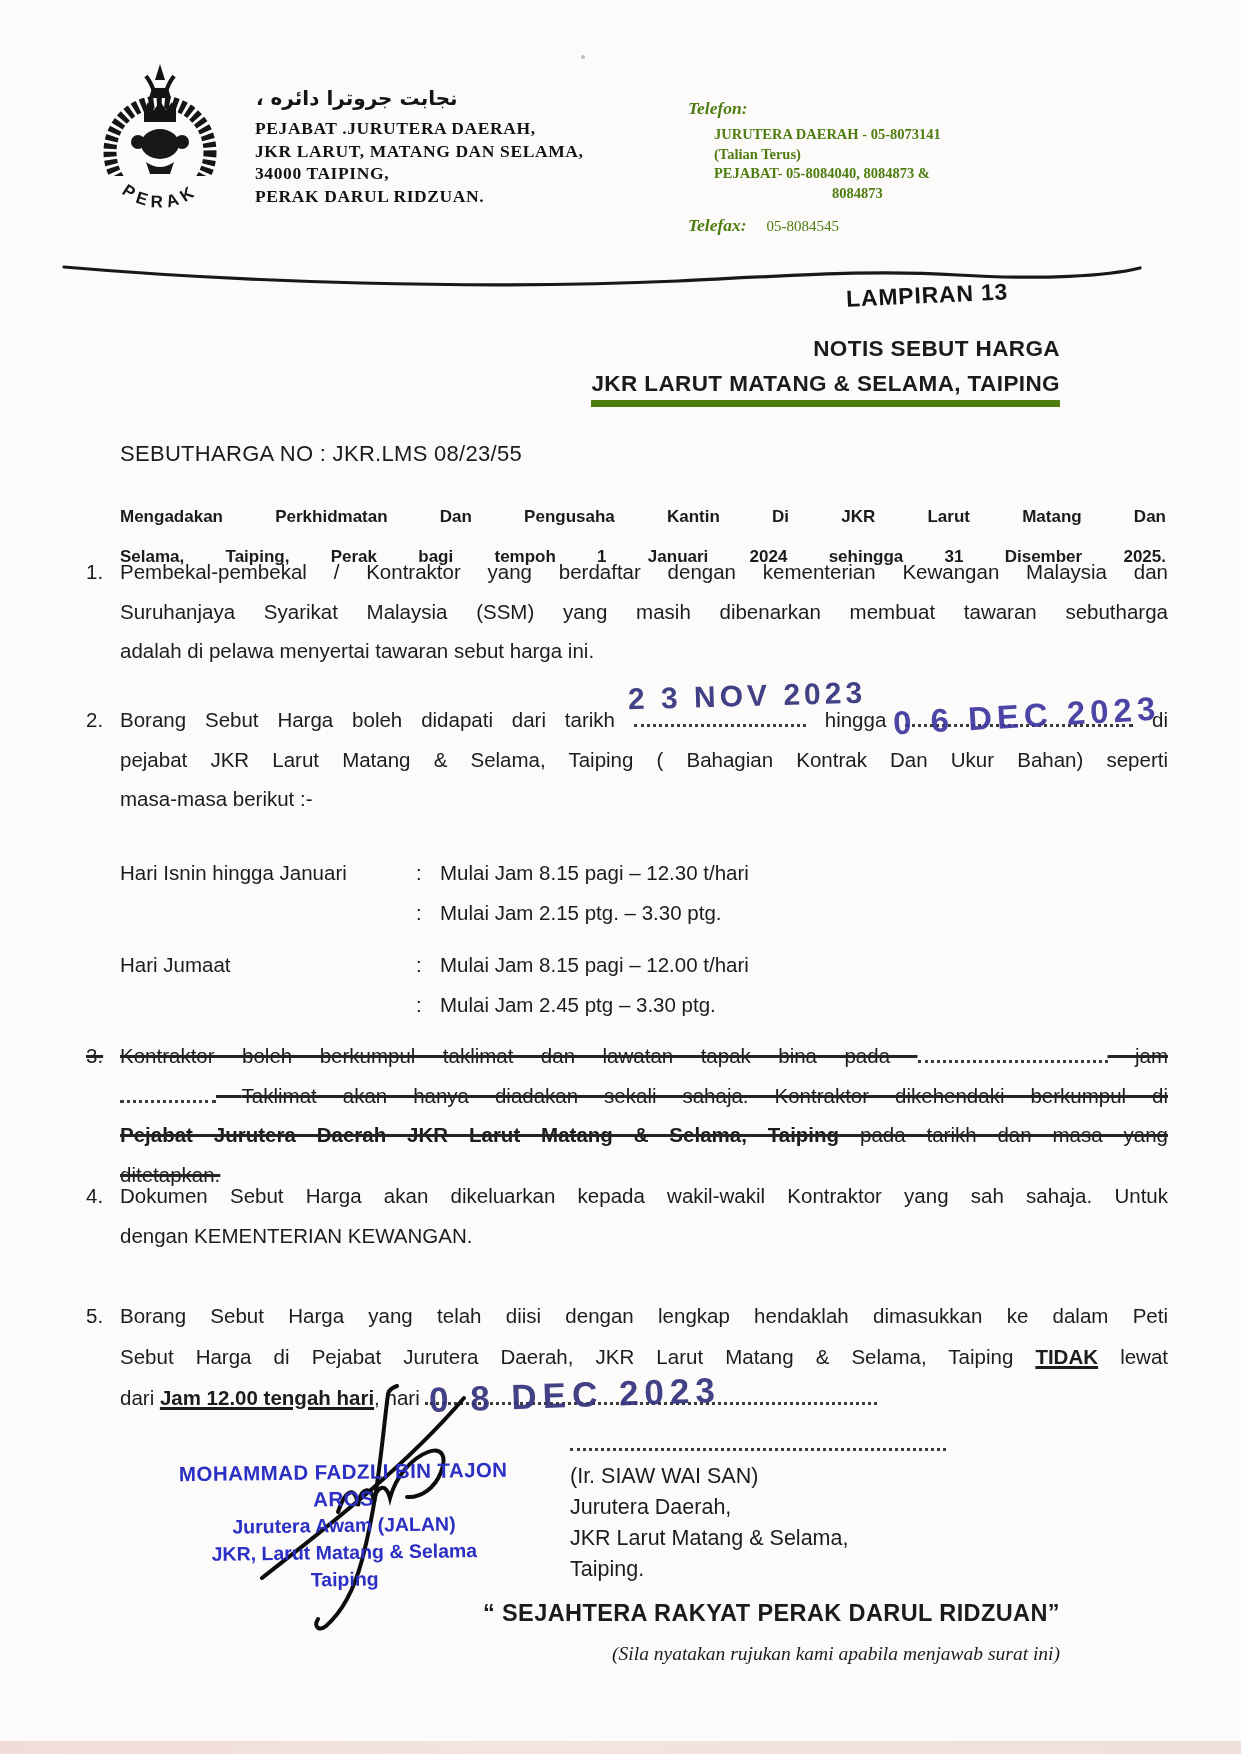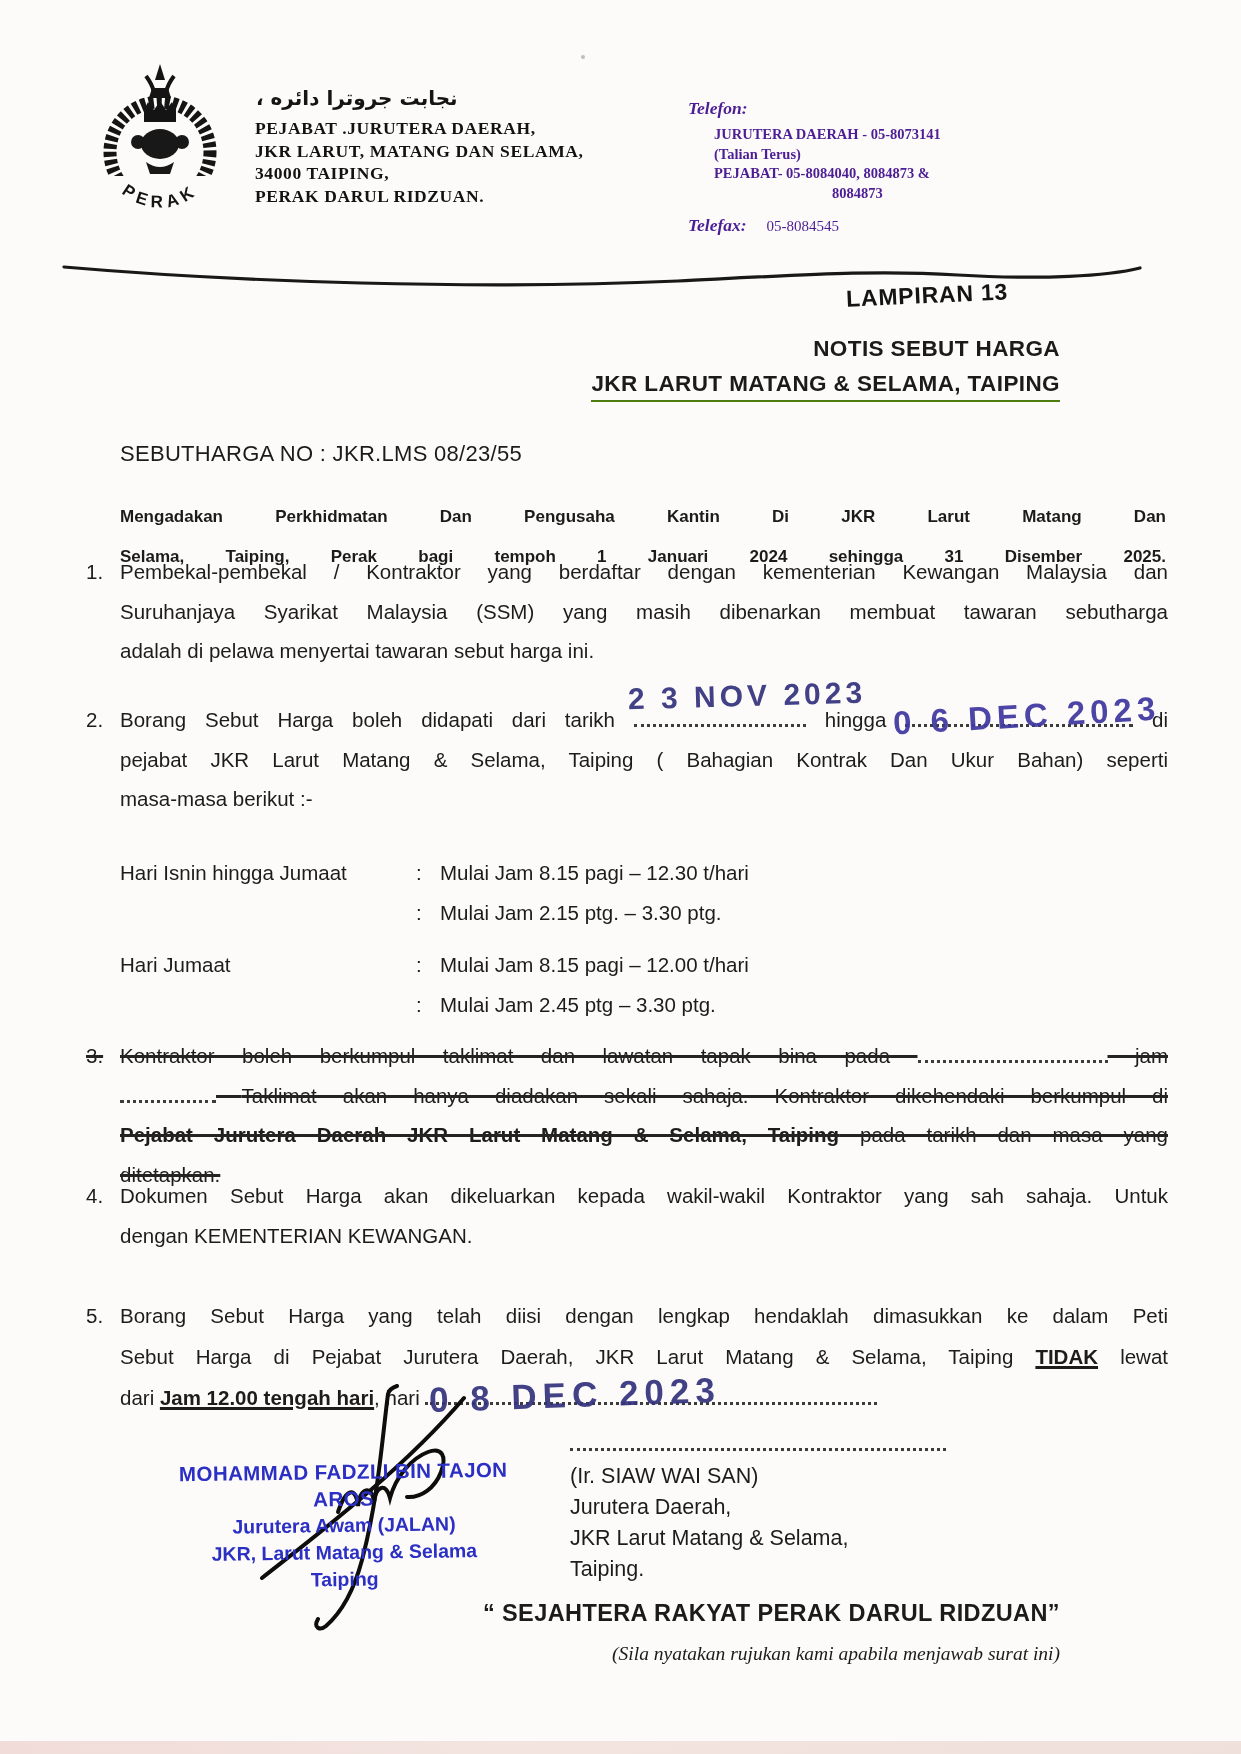--- a/index.html
+++ b/index.html
@@ -13,37 +13,37 @@
   .crest{position:absolute; left:86px; top:60px;}
   .jawi{
     position:absolute; left:256px; top:86px; direction:rtl;
     font-family:"DejaVu Sans", sans-serif; font-weight:bold; font-size:20px; color:#141414;
   }
   .office{
     position:absolute; left:255px; top:117px;
     font-family:"Liberation Serif", serif; font-weight:bold;
     font-size:17.5px; line-height:22.5px; letter-spacing:0.6px; color:#121212;
   }
-  .phones{position:absolute; left:688px; top:98px; font-family:"Liberation Serif", serif; color:#4c1d95;}
+  .phones{position:absolute; left:688px; top:98px; font-family:"Liberation Serif", serif; color:#4d7c0f;}
   .tel-label{font-style:italic; font-weight:bold; font-size:17.5px;}
   .tel-lines{margin-top:6px; padding-left:26px; font-weight:bold; font-size:14.5px; line-height:19.5px;}
   .tel-center{text-align:center; padding-left:60px;}
   .fax-row{margin-top:12px; font-size:15px;}
   .fax-row .tel-label{margin-right:16px;}
   .fax-val{font-weight:normal; font-size:15px;}
   .rule{position:absolute; left:58px; top:258px;}
   .lampiran{
     position:absolute; left:846px; top:282px; font-weight:bold; font-size:23px;
     letter-spacing:0.8px; transform:rotate(-2.6deg); color:#141414;
   }
   
   .center-band{position:absolute; left:0; width:1060px; text-align:right;}
   .t1{top:336px; font-weight:bold; font-size:22.5px; letter-spacing:0.4px;}
   .t2{top:371px; font-weight:bold; font-size:22.5px; letter-spacing:0.4px;}
-  .t2 span{display:inline-block; border-bottom:2px solid #4d7c0f; padding-bottom:3px;}
+  .t2 span{display:inline-block; border-bottom:7px solid #4d7c0f; padding-bottom:3px;}
   .ref{position:absolute; left:120px; top:441px; font-size:22px; letter-spacing:0.3px;}
   .desc{position:absolute; left:120px; top:497px; width:1046px; font-weight:bold;
         font-size:17px; line-height:40px;}
   
   .item{position:absolute; left:86px; width:1082px; display:grid; grid-template-columns:34px 1fr;
         font-size:20.5px; line-height:39.5px; color:#1c1c1c;}
   .inum{font-size:20.5px;}
   .jline{text-align:justify; text-align-last:justify;}
   .lline{text-align:left;}
   .dl{display:inline-block; border-bottom:3px dotted #3c3c3c; height:14px; position:relative; vertical-align:baseline;}
@@ -172,21 +172,21 @@
         </span>
         <span>di</span>
       </div>
       <div class="jline">pejabat JKR Larut Matang &amp; Selama, Taiping ( Bahagian Kontrak Dan Ukur Bahan) seperti</div>
       <div class="lline">masa-masa berikut :-</div>
     </div>
   </div>
 
   <div class="sched">
     <div class="srow">
-      <span>Hari Isnin hingga Jumaat</span>
+      <span>Hari Isnin hingga Januari</span>
       <span>:</span>
       <span>Mulai Jam 8.15 pagi – 12.30 t/hari</span>
     </div>
     <div class="srow">
       <span></span>
       <span>:</span>
       <span>Mulai Jam 2.15 ptg. – 3.30 ptg.</span>
     </div>
     <div class="gap12"></div>
     <div class="srow">

